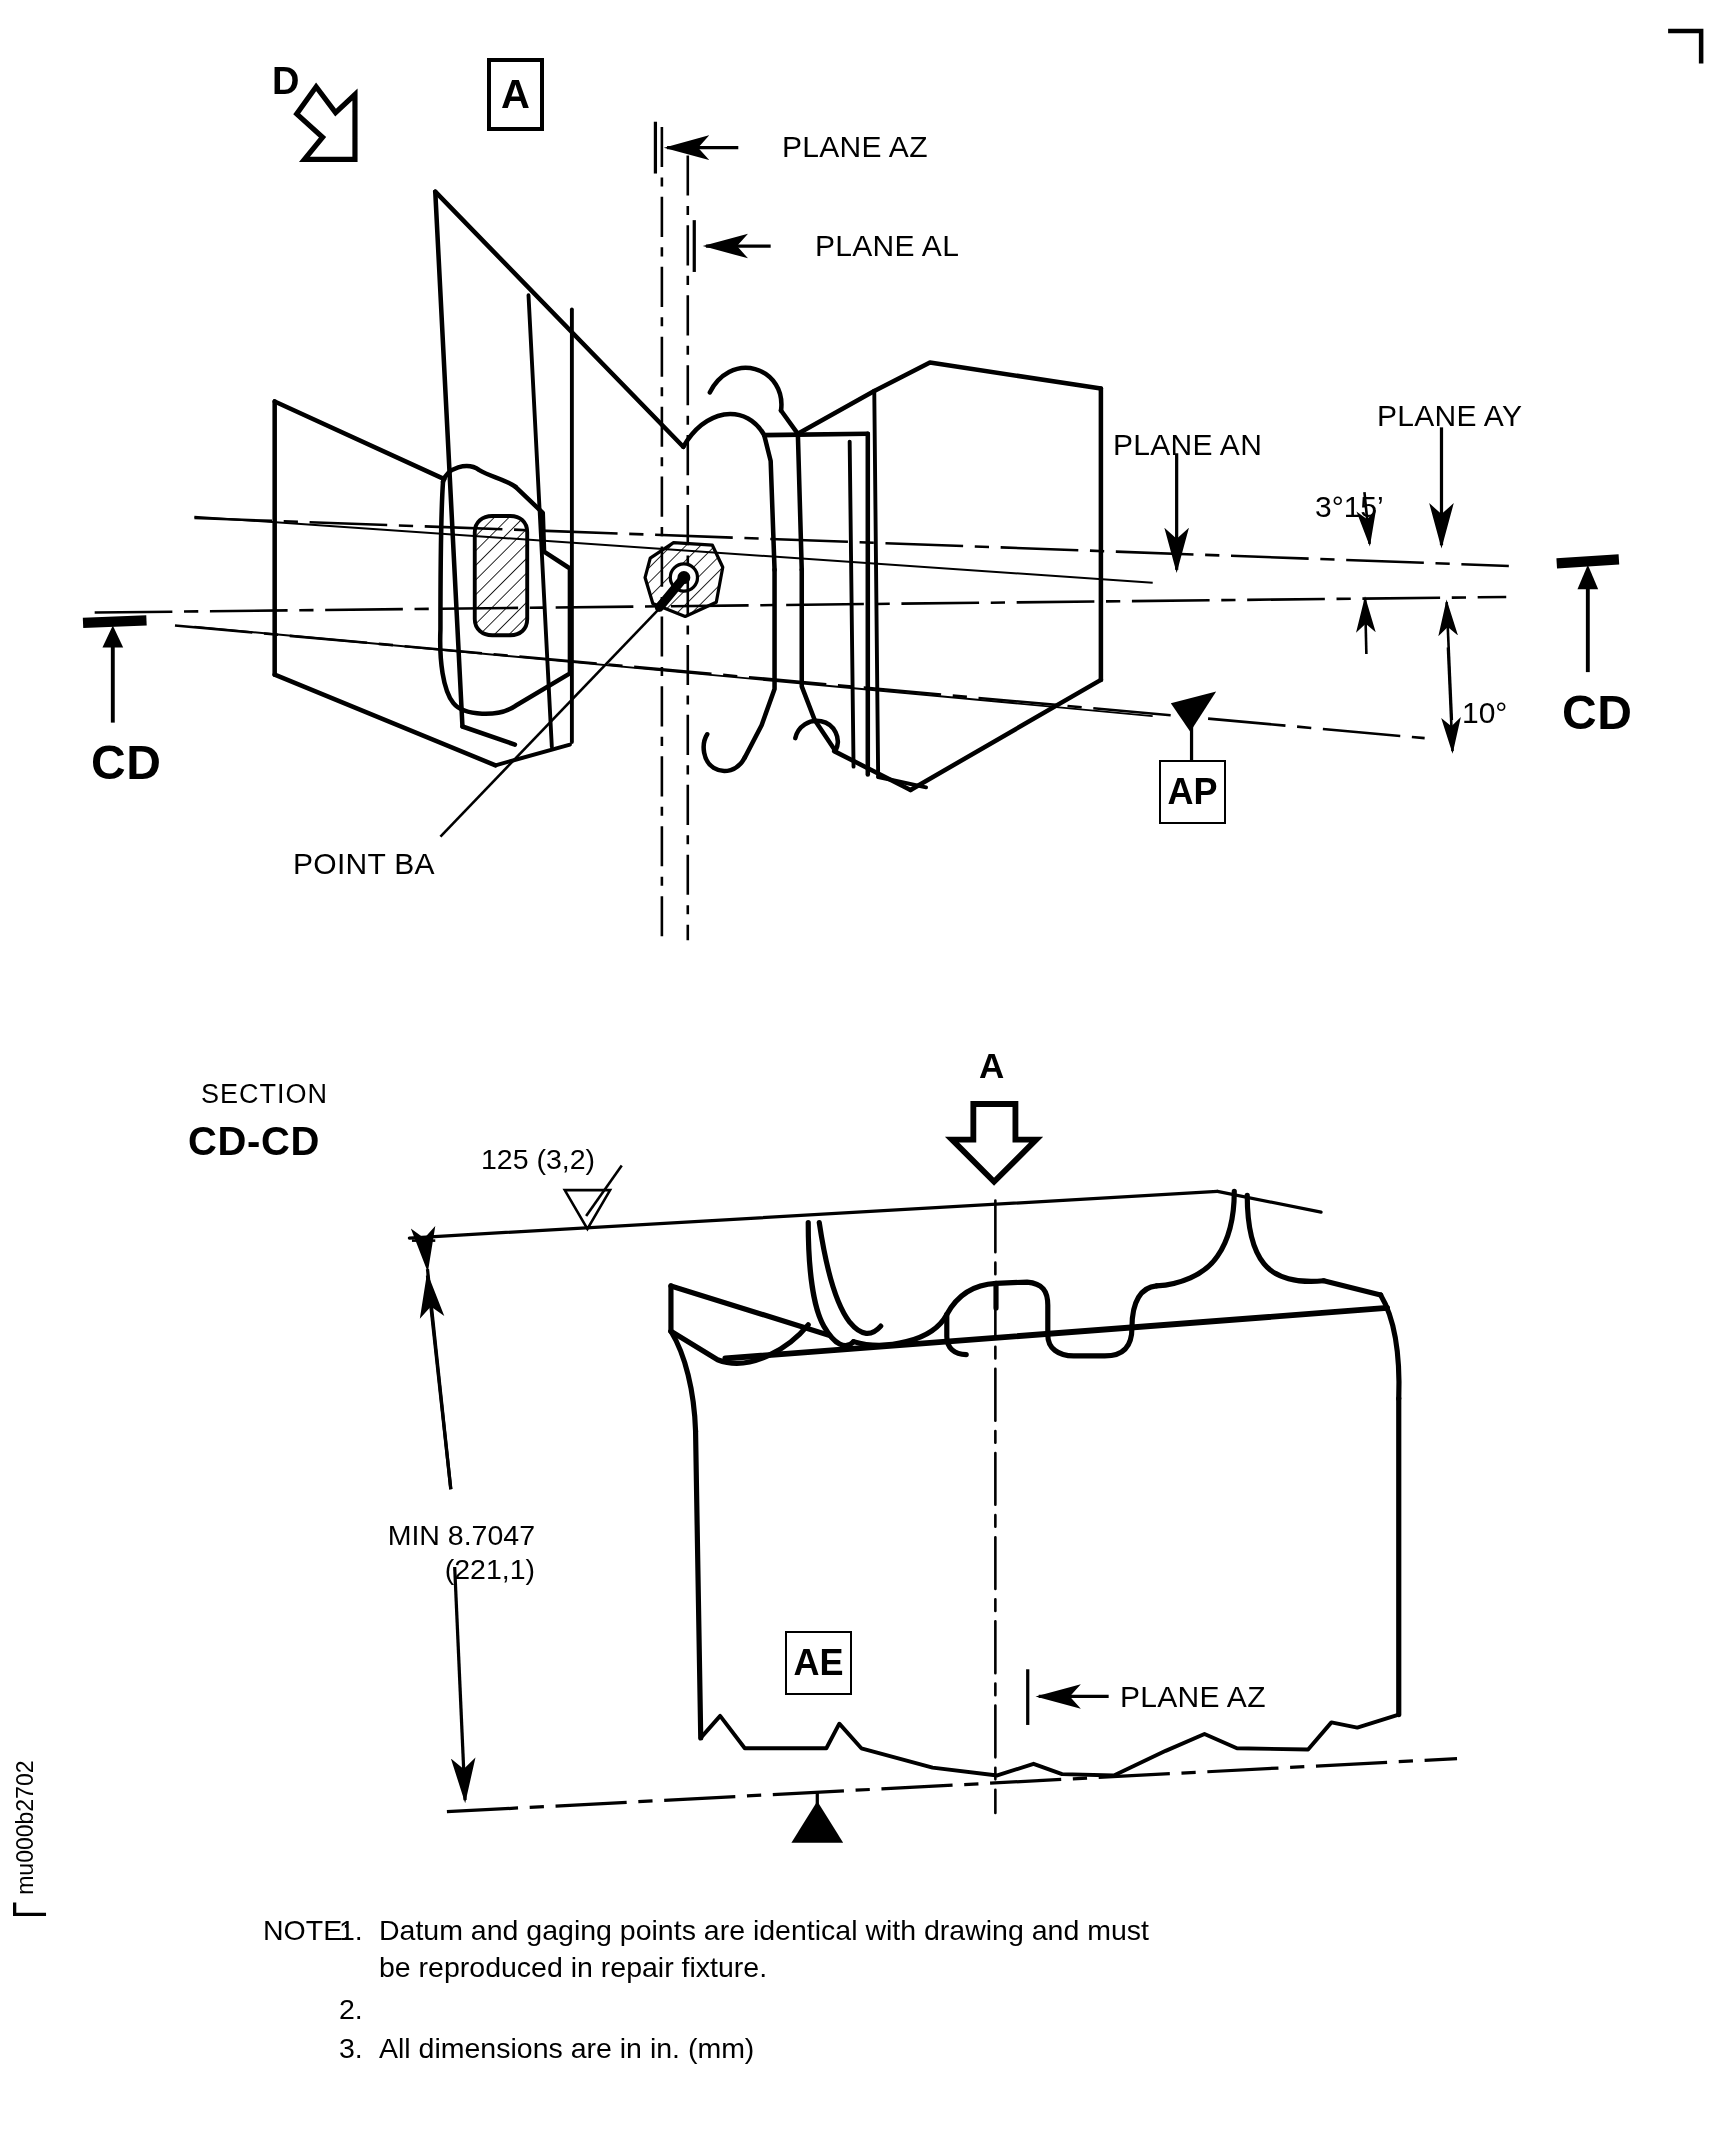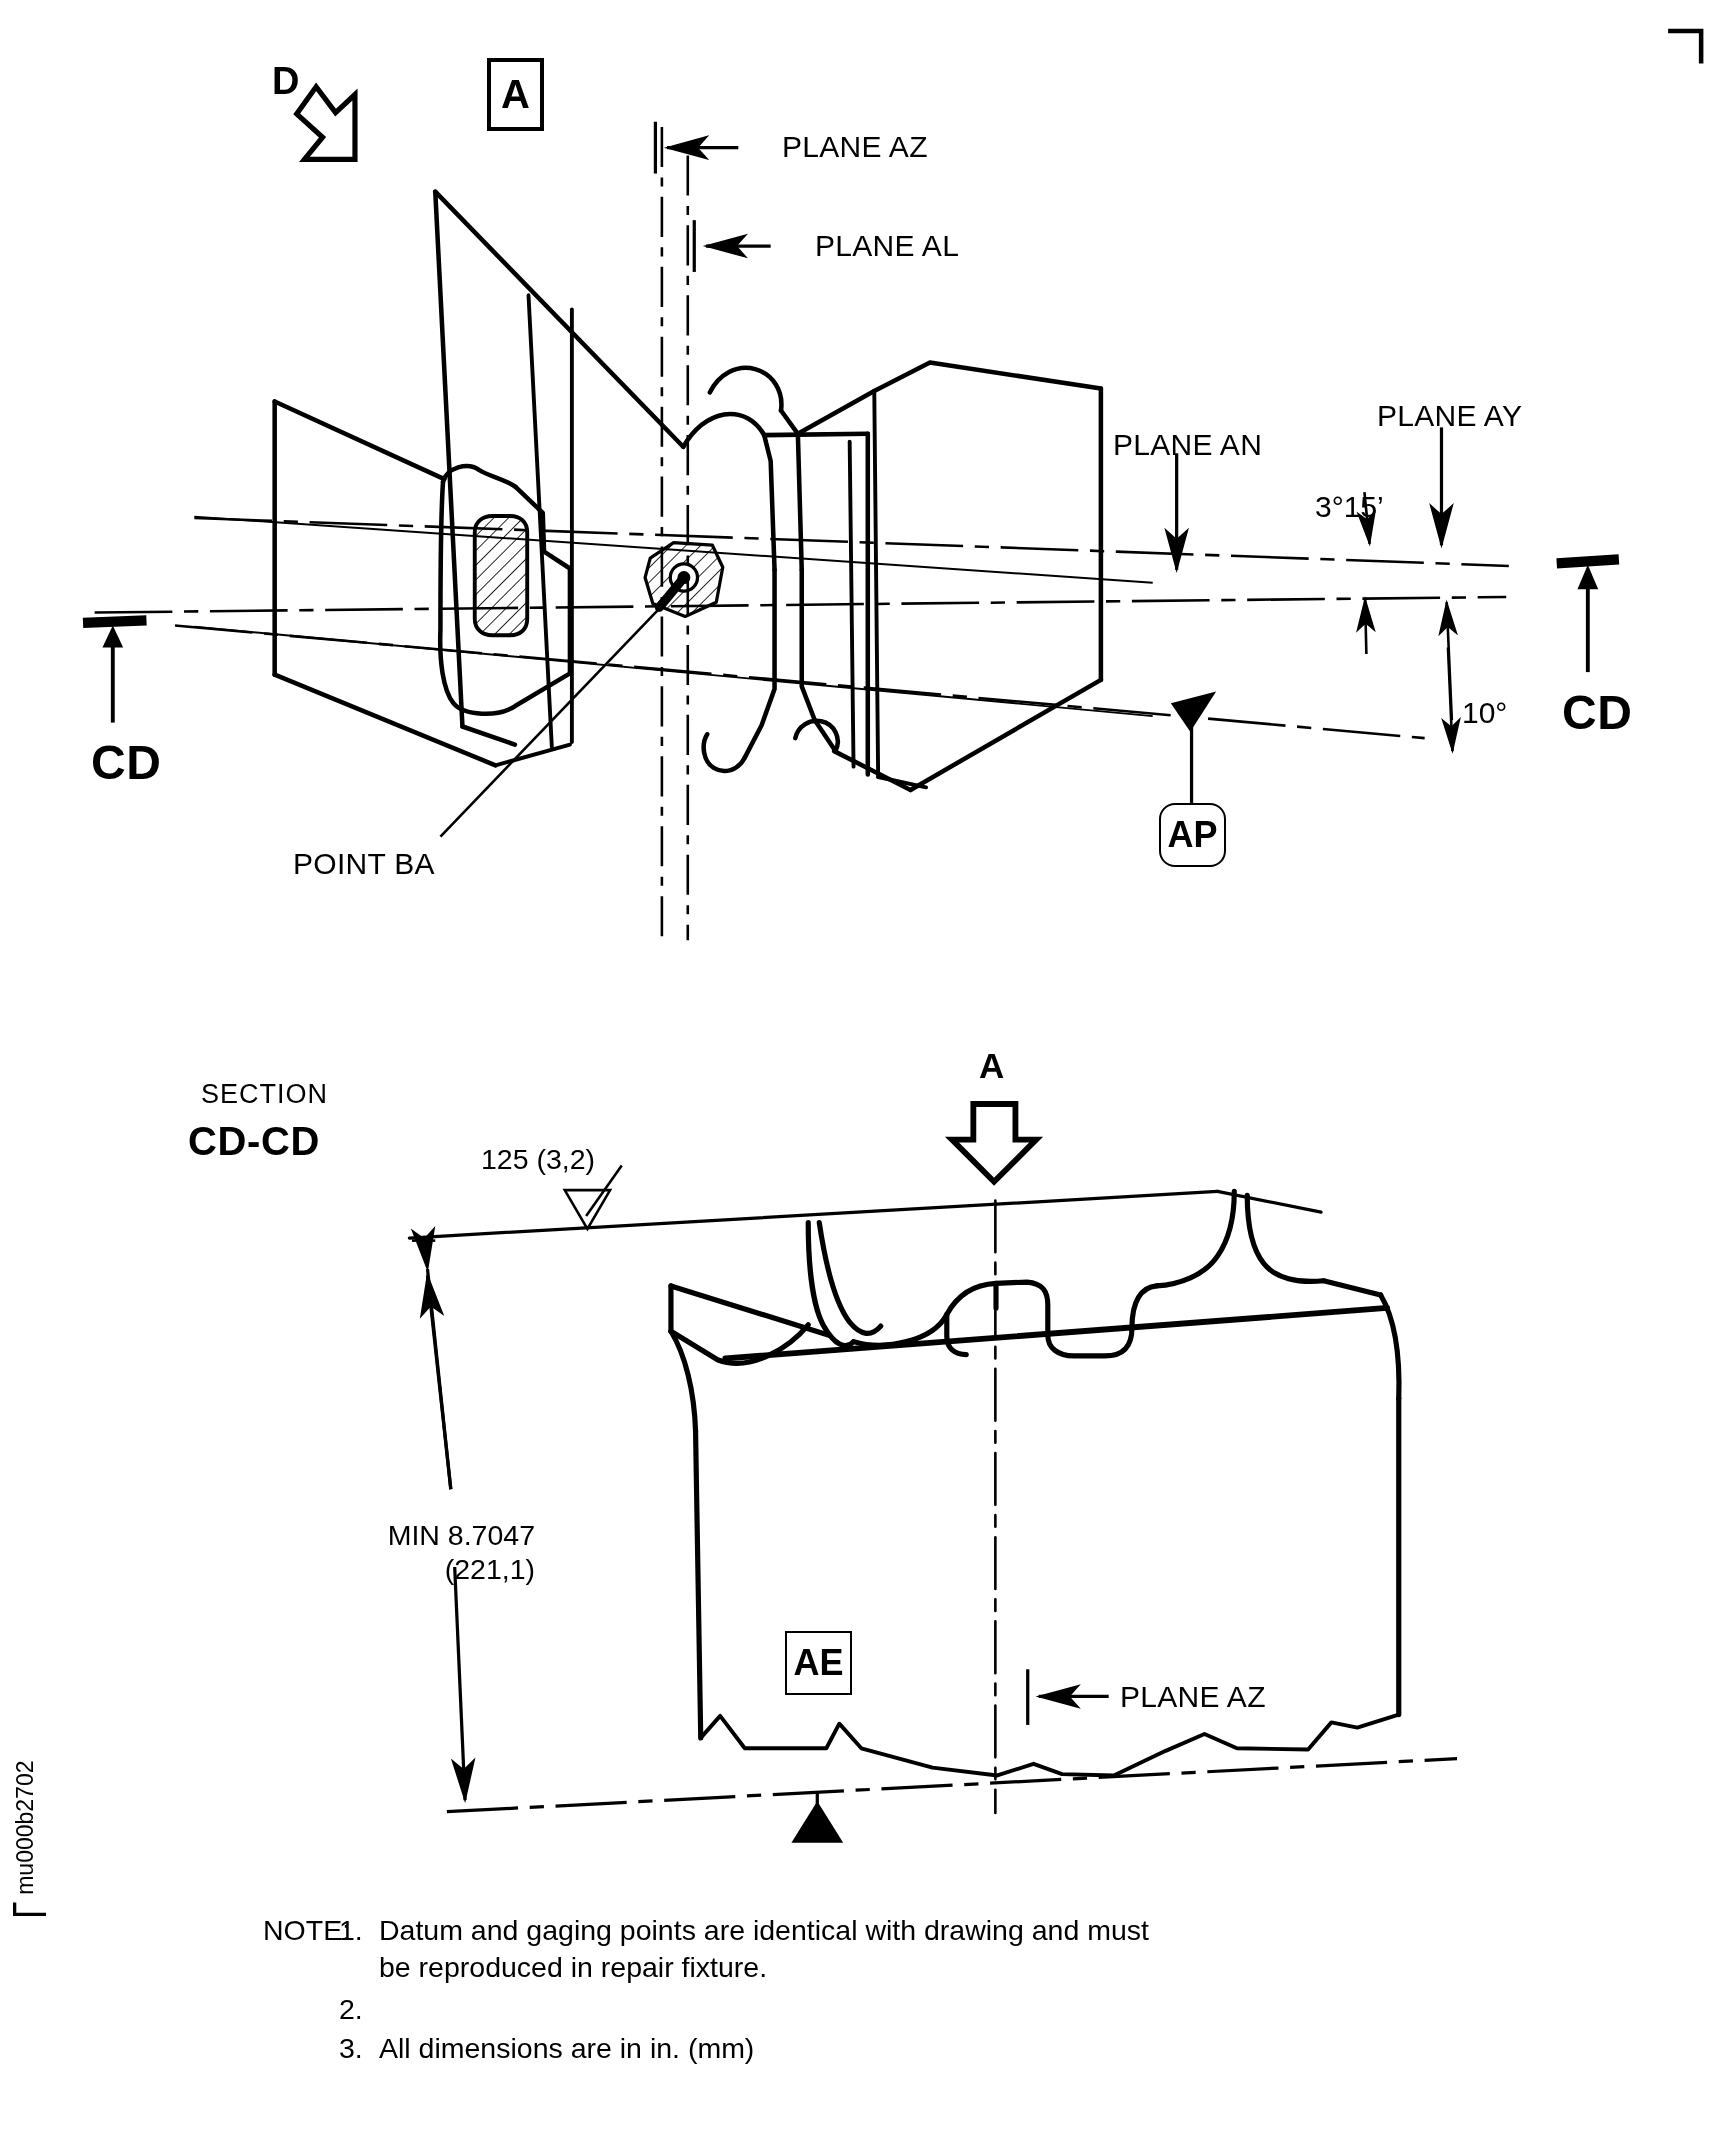--- a/index.html
+++ b/index.html
@@ -314,21 +314,21 @@
   <div class="lbl t-angle" style="left:1315px; top:491px;">3°15’</div>
 
   <div class="lbl t-angle" style="left:1462px; top:697px;">10°</div>
 
   <div class="lbl t-cd" style="left:91px; top:738px;">CD</div>
 
   <div class="lbl t-cd" style="left:1562px; top:688px;">CD</div>
 
   <div class="lbl t-point" style="left:293px; top:848px;">POINT BA</div>
 
-  <div class="boxsym thin" id="sym-AP" style="left:1159px; top:803px;border-radius:16px;">AP</div>
+  <div class="boxsym thin" id="sym-AP" style="left:1159px; top:760px;">AP</div>
 
   <div class="lbl t-section-word" style="left:201px; top:1080px;">SECTION</div>
 
   <div class="lbl t-section-id" style="left:188px; top:1120px;">CD-CD</div>
 
   <div class="lbl t-a-arrow" style="left:979px; top:1048px;">A</div>
 
   <div class="lbl t-rough" style="left:481px; top:1145px;">125 (3,2)</div>
 
   <div class="lbl t-dim" style="left:354px; top:1521px; width:181px;">MIN 8.7047</div>

